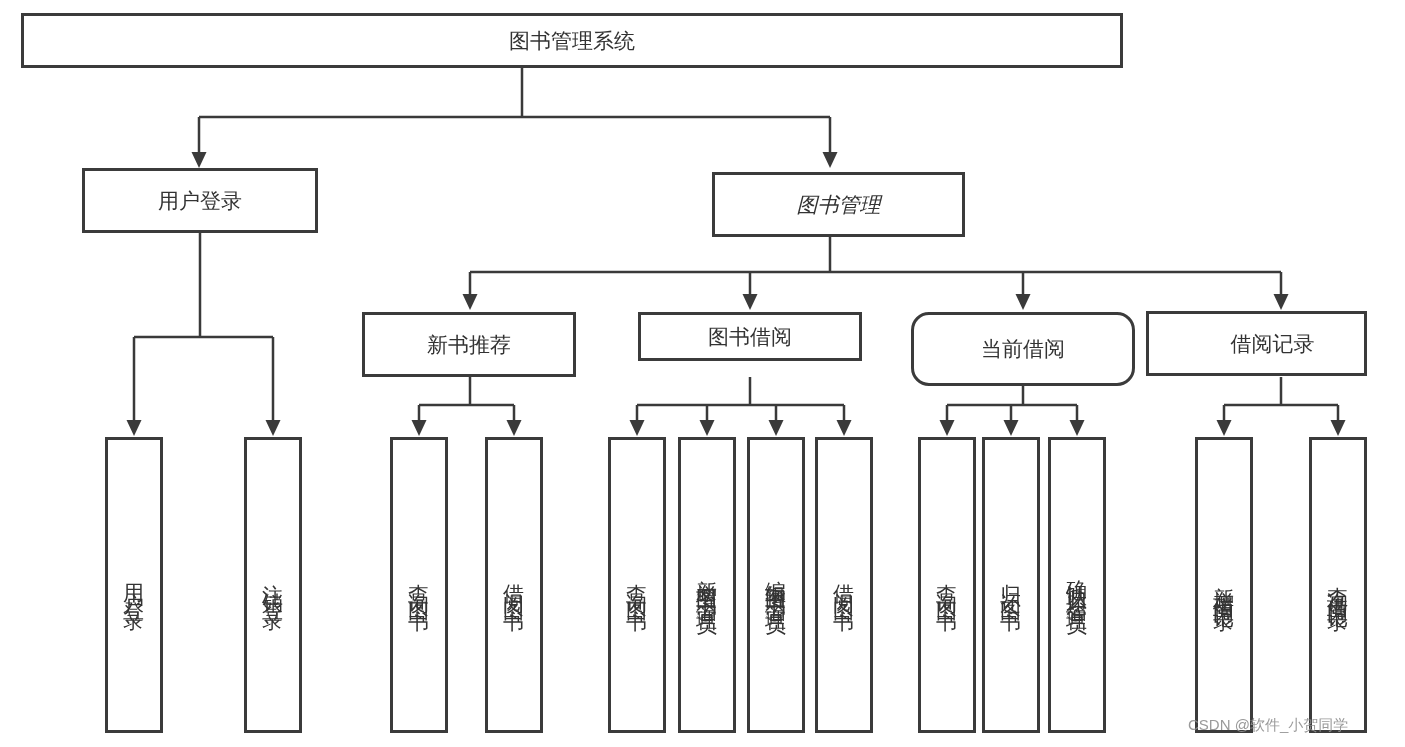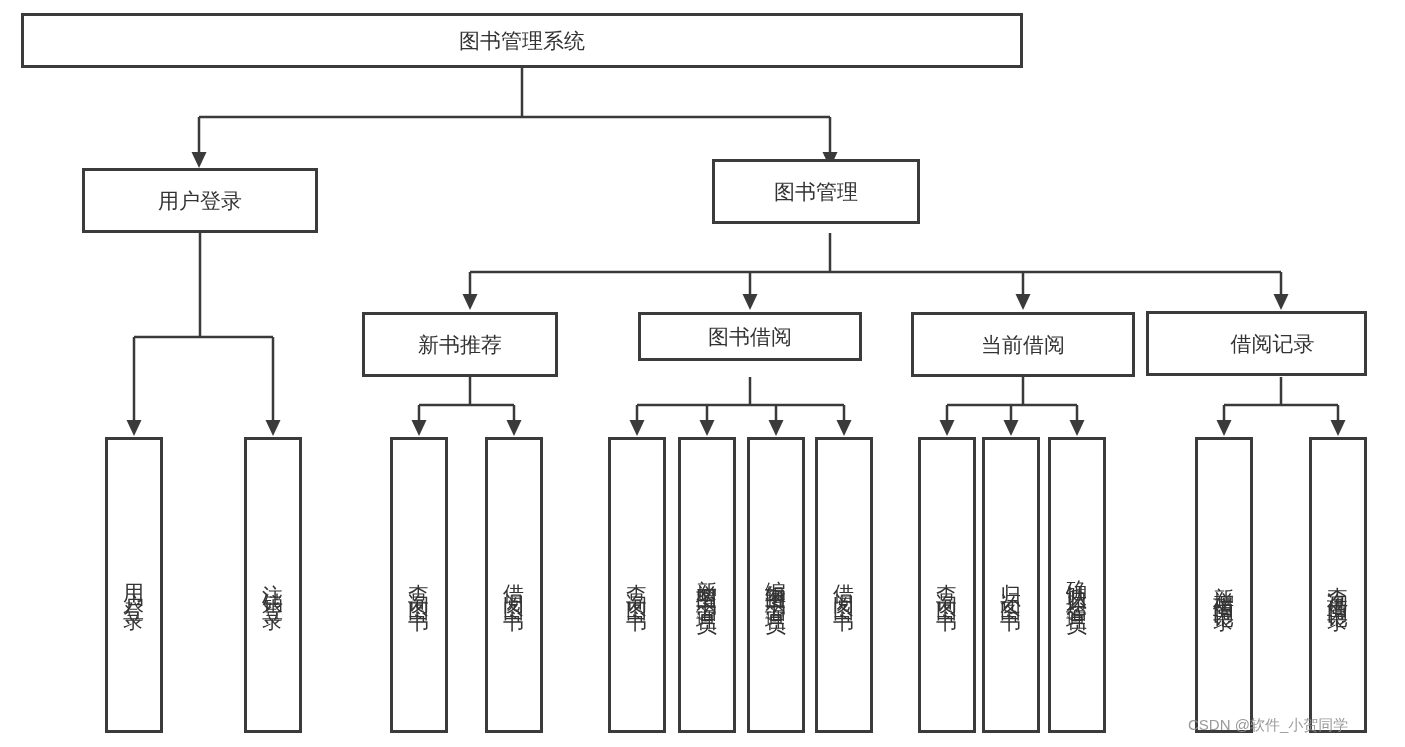--- a/index.html
+++ b/index.html
@@ -37,26 +37,26 @@
     border: 3px solid #3b3b3b;
     color: #333333;
     display: flex;
     align-items: center;
     justify-content: center;
     font-size: 21px;
     z-index: 2;
     text-align: center;
   }
   
-  .b-root  { left: 21px;   top: 13px;  width: 1002px; height: 55px; }
+  .b-root  { left: 21px;   top: 13px;  width: 1102px; height: 55px; }
   .b-login { left: 82px;   top: 168px; width: 236px;  height: 65px; }
-  .b-mgmt  { left: 712px;  top: 159px; width: 208px;  height: 65px; }
-  .b-g1 { left: 362px;  top: 312px; width: 196px; height: 65px; }
+  .b-mgmt  { left: 712px;  top: 172px; width: 253px;  height: 65px; font-style: italic; }
+  .b-g1 { left: 362px;  top: 312px; width: 214px; height: 65px; }
   .b-g2 { left: 638px;  top: 312px; width: 224px; height: 49px; }
-  .b-g3 { left: 911px;  top: 312px; width: 224px; height: 65px; }
+  .b-g3 { left: 911px;  top: 312px; width: 224px; height: 74px; border-radius: 18px; }
   .b-g4 { left: 1146px; top: 311px; width: 221px; height: 65px; padding-left: 32px; }
   
   .leaf { top: 437px; width: 58px; height: 296px; }
   .leaf .vtext {
     writing-mode: vertical-rl;
     text-orientation: mixed;
     letter-spacing: 9px;
     line-height: 1;
     white-space: nowrap;
   }

